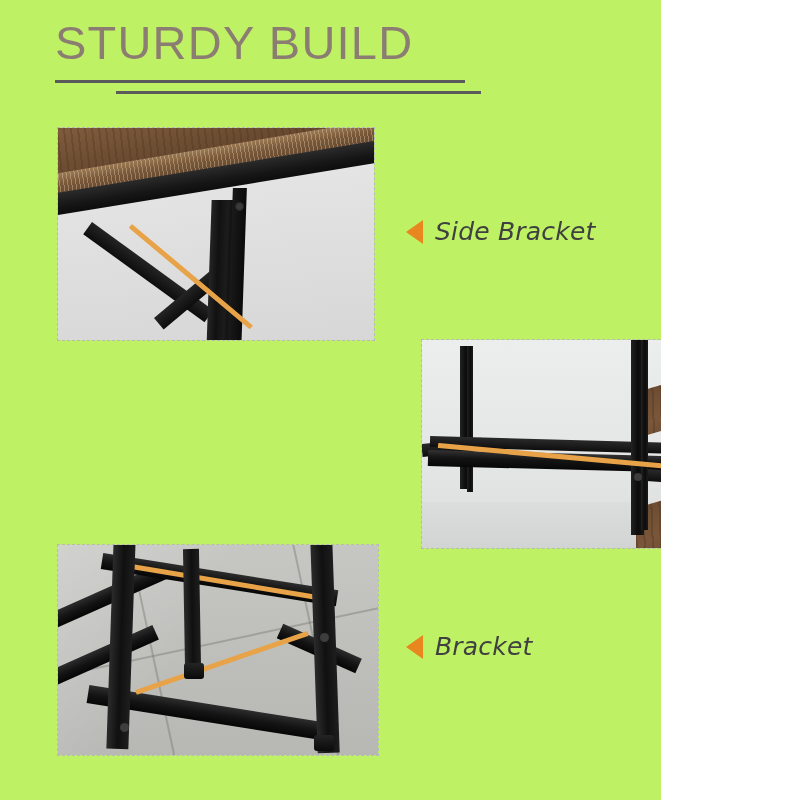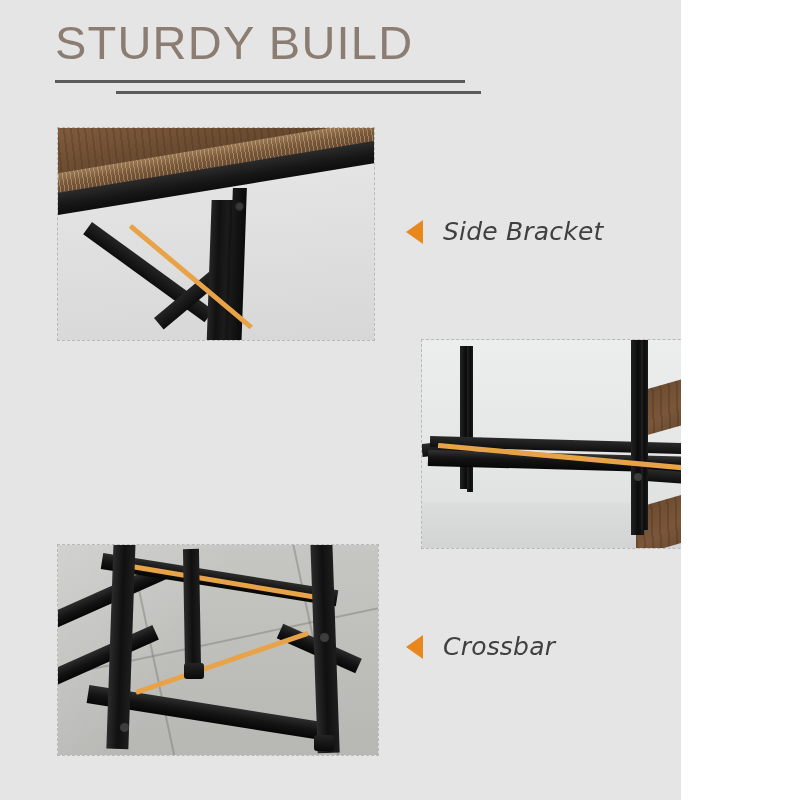--- a/index.html
+++ b/index.html
@@ -10,23 +10,22 @@
   }
   body {
     font-family: "Liberation Sans", sans-serif;
     -webkit-font-smoothing: antialiased;
   }
 
   #page {
     position: relative;
     width: 661px;
     height: 800px;
-    background: #e5e5e5;
+    background: #bef264;
     overflow: hidden;
-    padding-left: 20px;
   }
 
   
   #title-block {
     position: absolute;
     left: 0;
     top: 0;
     width: 800px;
     height: 110px;
   }
@@ -383,21 +382,21 @@
     width: 9px; height: 9px;
     border-radius: 50%;
     background: #3d3d3d;
   }
 
   
   .callout {
     position: absolute;
     display: flex;
     align-items: center;
-    gap: 20px;
+    gap: 12px;
     white-space: nowrap;
   }
   .callout-text {
     font-family: "DejaVu Sans", sans-serif;
     font-style: italic;
     font-size: 25px;
     font-weight: 400;
     color: #404040;
     letter-spacing: .2px;
   }
@@ -494,16 +493,16 @@
   </div>
 
   <div id="callout-side-bracket" class="callout">
     <span class="tri tri-left"></span>
     <span class="callout-text">Side Bracket</span>
   </div>
 
 
   <div id="callout-footrest" class="callout">
     <span class="tri tri-left"></span>
-    <span class="callout-text">Crossbar</span>
+    <span class="callout-text">Bracket</span>
   </div>
 
 </div>
 
 </body></html>

